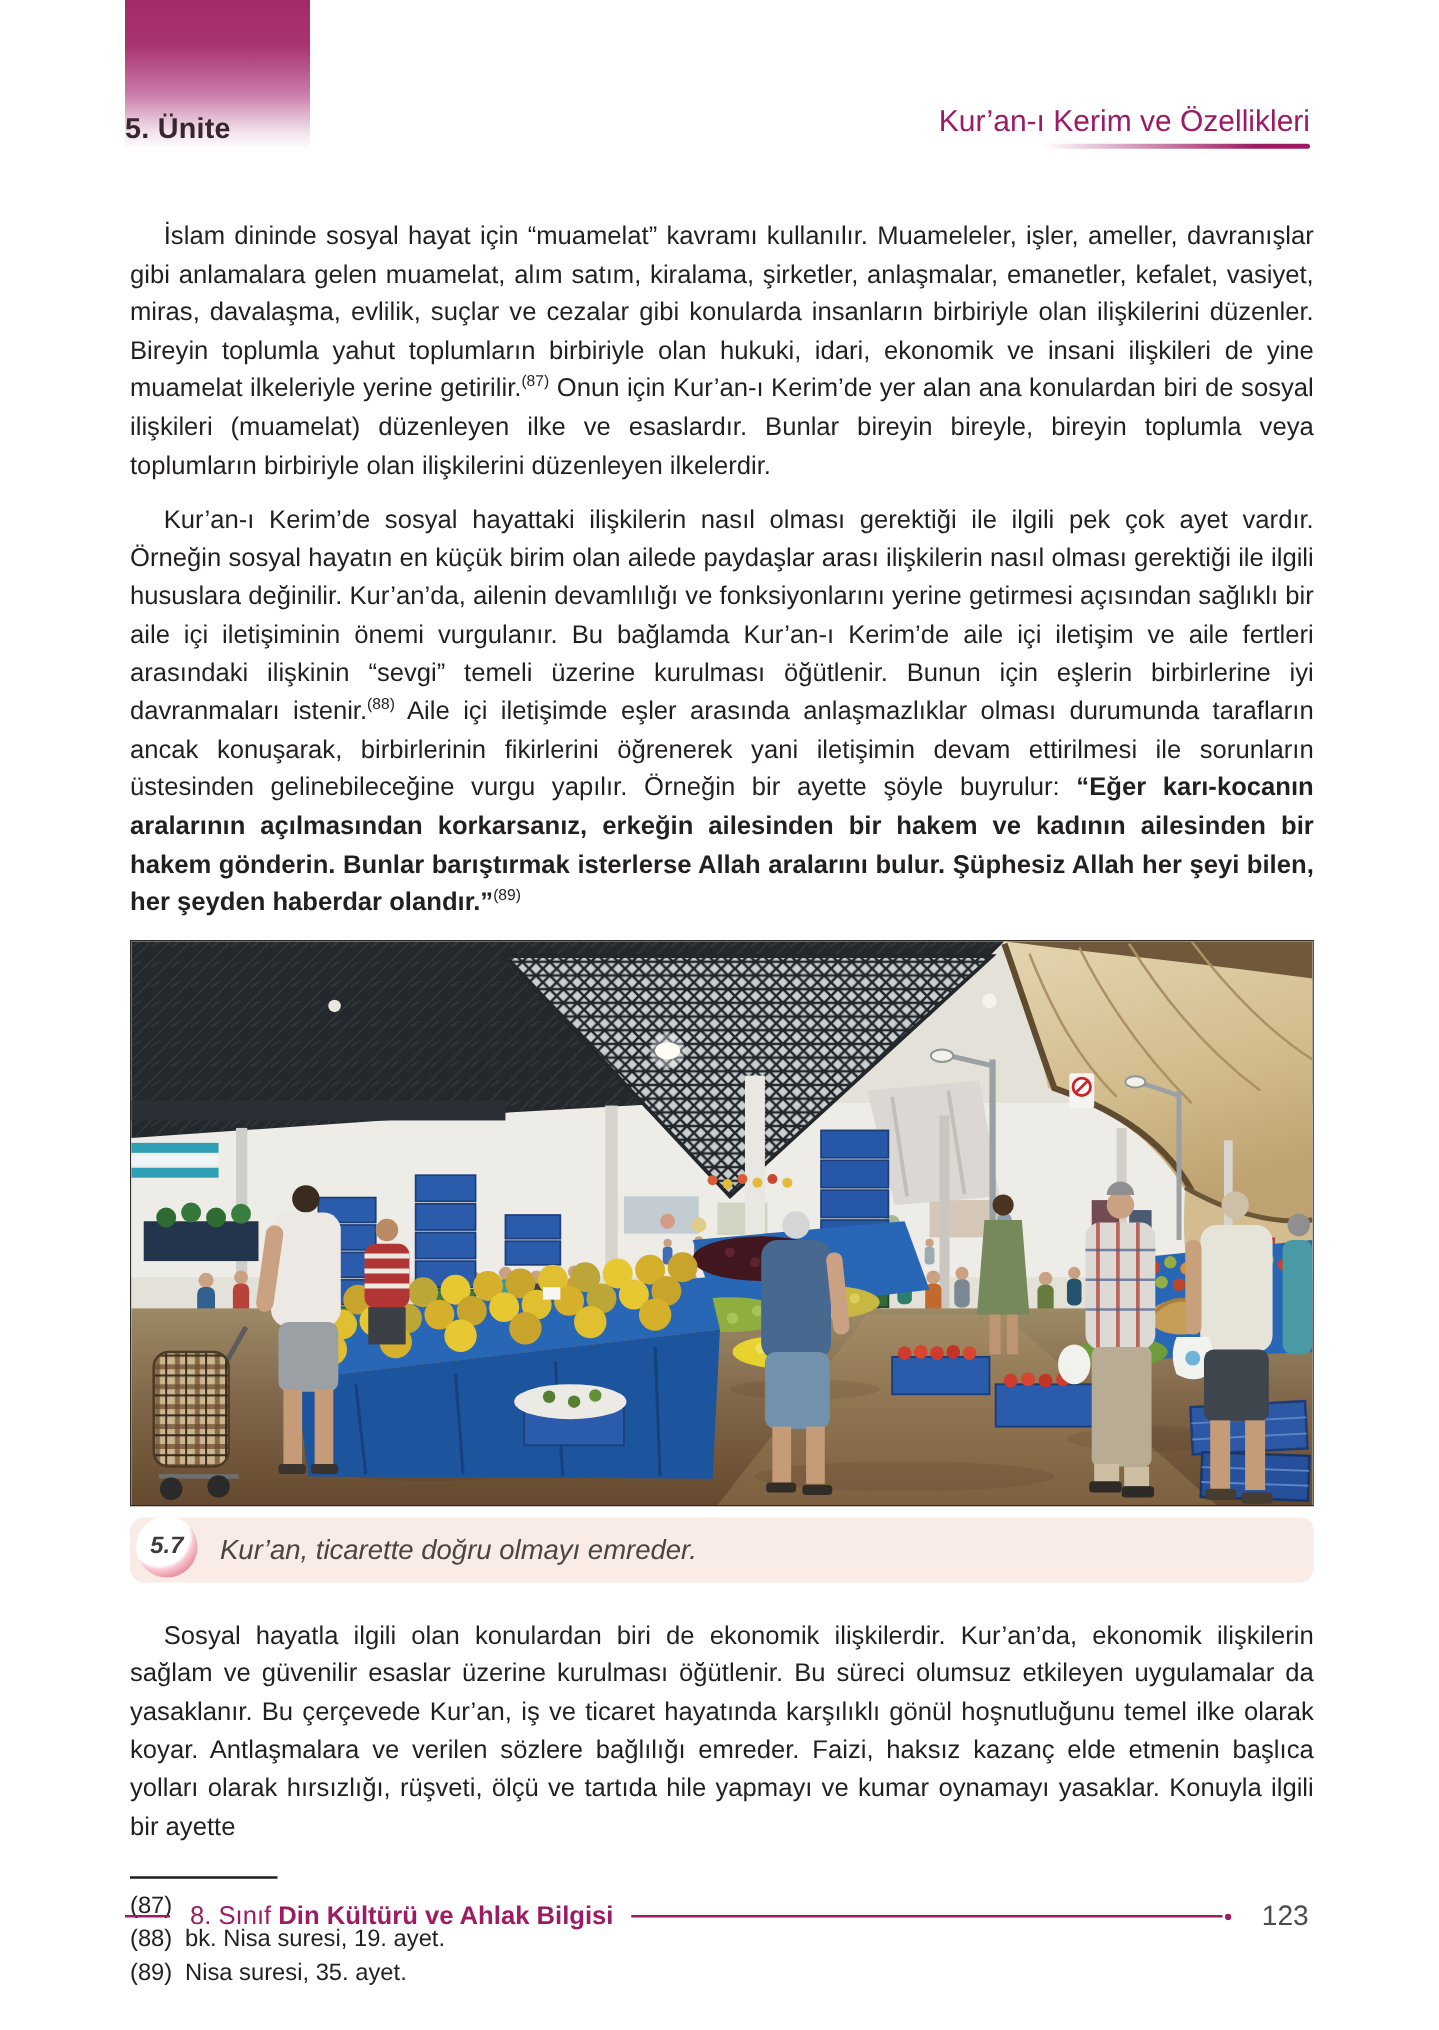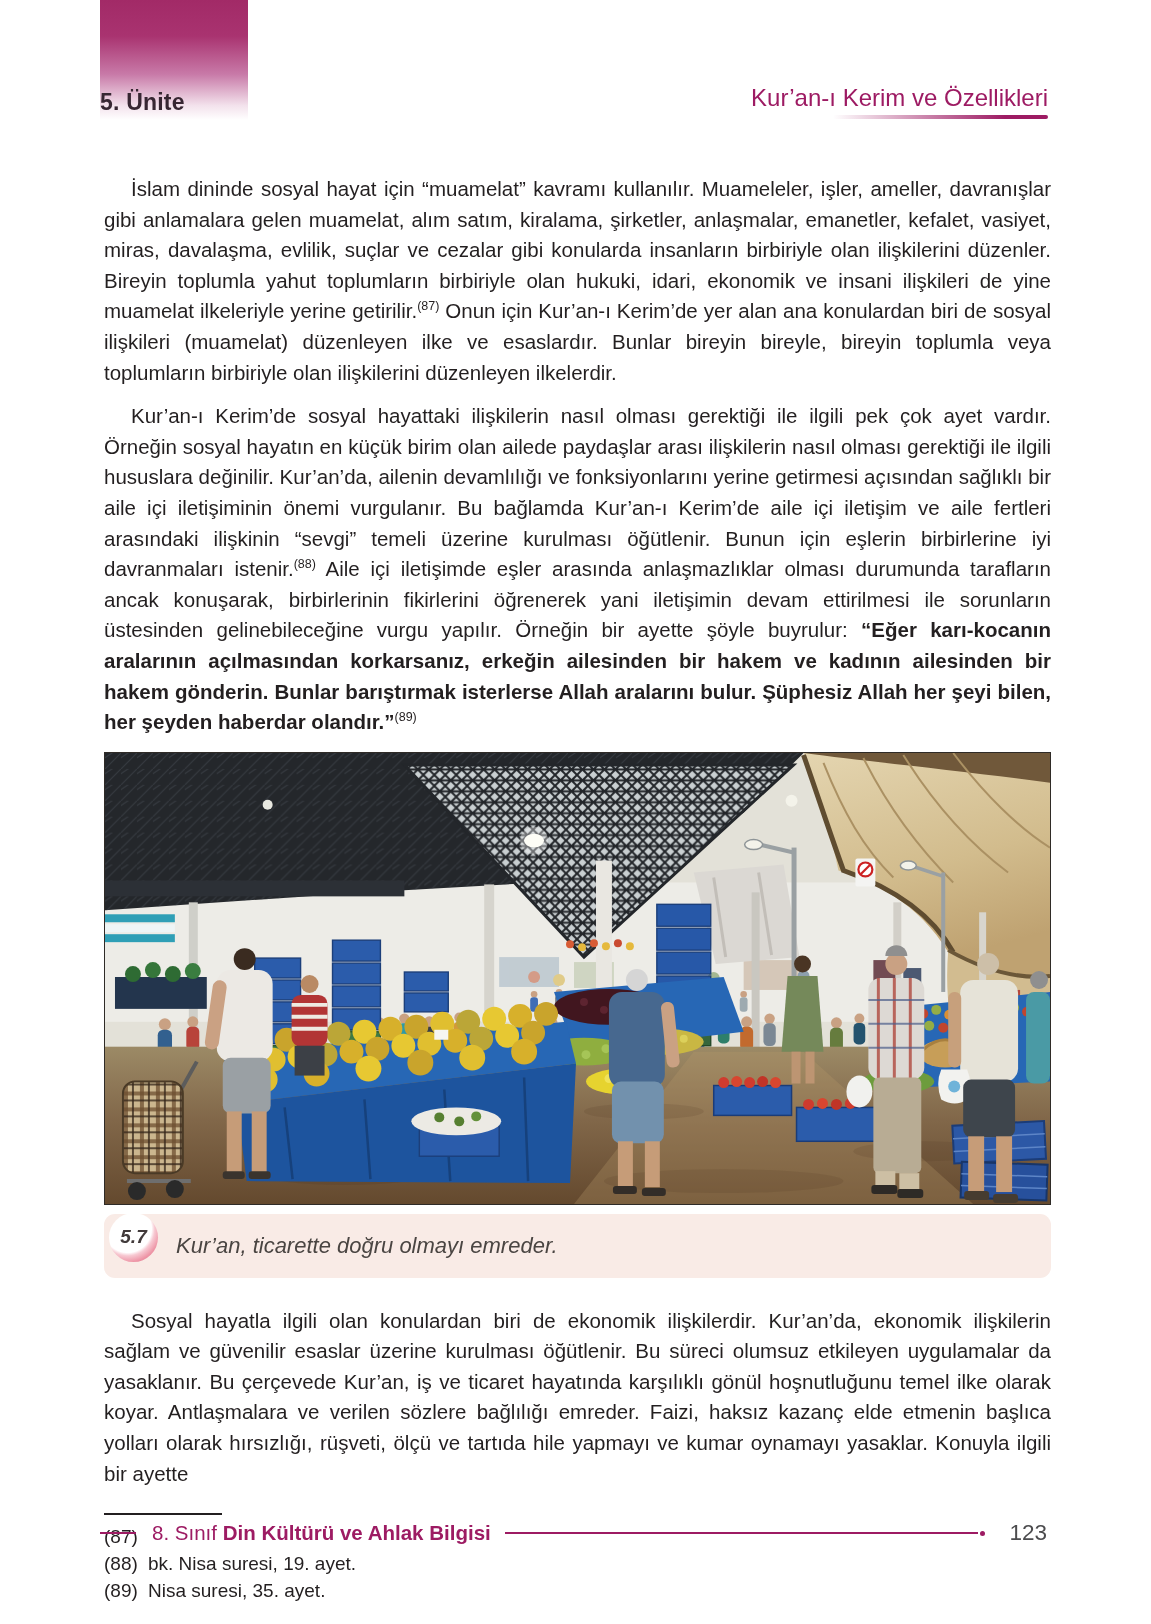--- a/index.html
+++ b/index.html
@@ -20,21 +20,21 @@
   .content{position:absolute;left:104px;top:131px;width:947px;margin-top:43px;}
   p.body{font-size:20.5px;line-height:30.6px;text-align:justify;text-indent:27px;margin:0 0 13px;}
   p.body sup{font-size:12.5px;line-height:0;}
   p.after-figure{margin-top:28px;}
   strong{font-weight:700;}
 
   
   figure{margin:14px 0 0;}
   .photo-frame{width:947px;height:453px;border:1px solid #2f2b27;box-sizing:border-box;background:#ddd8cc;}
   .photo-frame svg{display:block;}
-  .caption-bar{position:relative;margin-top:9px;height:64px;background:var(--captionBg,#f9ebe6);border-radius:11px;}
+  .caption-bar{position:relative;margin-top:9px;height:52px;background:var(--captionBg,#f9ebe6);border-radius:11px;}
   .figure-badge{position:absolute;left:5px;top:-1px;width:49px;height:49px;border-radius:50%;
     background:radial-gradient(circle at 38% 32%,#ffffff 0 53%,#f7c9d2 60%,#ee96a7 74%,#e0758d 88%,#d6677f 100%);
     display:flex;align-items:center;justify-content:center;font-weight:700;font-style:italic;font-size:19px;color:#413a3a;}
   .caption-text{position:absolute;left:72px;top:50%;transform:translateY(-50%);
     font-style:italic;font-size:22px;color:#4a4542;}
 
   
   .footnote-rule{width:118px;height:0;border-top:2px solid #231f20;margin:24px 0 8px;}
   .footnote{display:flex;font-size:19px;line-height:27px;}
   .fnum{width:44px;flex:none;}

